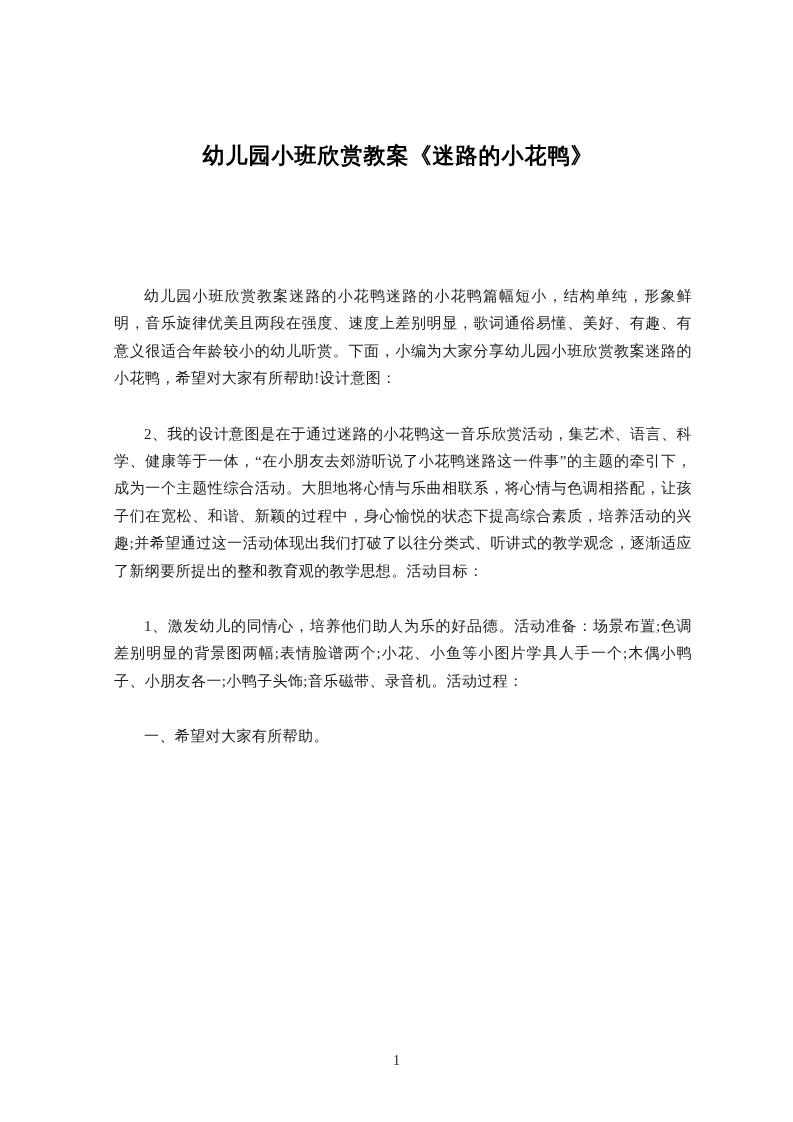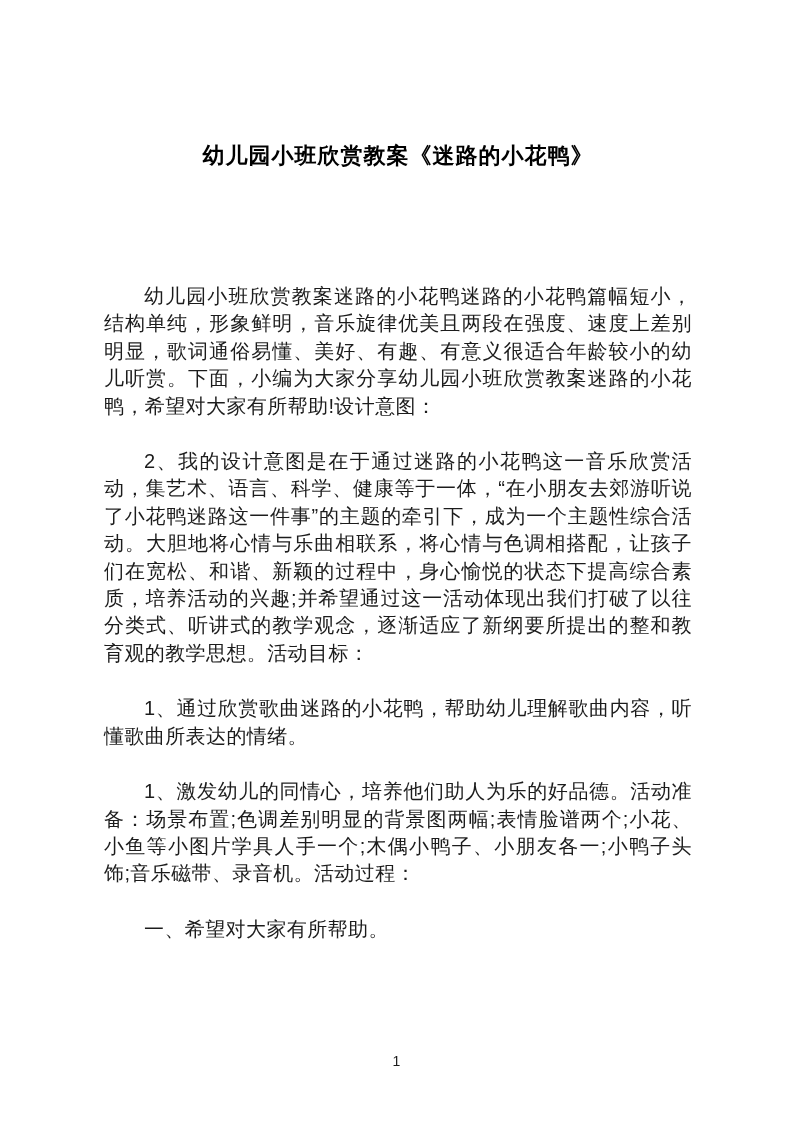--- a/index.html
+++ b/index.html
@@ -5,43 +5,43 @@
   html, body {
     margin: 0;
     padding: 0;
     background: #ffffff;
   }
   .page {
     position: relative;
     width: 793px;
     height: 1122px;
     background: #ffffff;
-    font-family: Liberation Sans, sans-serif;
+    font-family: Liberation Serif, serif;
     color: #1c1c1c;
     overflow: hidden;
     box-sizing: border-box;
   }
   .content {
     position: absolute;
     left: 104px;
     right: 101px;
     top: 141px;
   }
   .doc-title {
     margin: 0 0 112px 0;
     text-align: center;
     font-size: 22px;
     line-height: 30px;
     font-weight: bold;
     color: #000000;
     letter-spacing: 1px;
   }
   .para {
-    margin: 0 0 28px 0;
-    font-size: 20px;
+    margin: 0 0 28px 10px;
+    font-size: 15px;
     line-height: 27.4px;
     text-align: justify;
     text-indent: 2em;
     letter-spacing: 0.4px;
     word-break: break-all;
   }
   .page-number {
     position: absolute;
     left: 0;
     right: 0;
@@ -56,21 +56,20 @@
 
 <div class="page">
   <div class="content">
     <h1 class="doc-title">幼儿园小班欣赏教案《迷路的小花鸭》</h1>
 
     <p class="para">幼儿园小班欣赏教案迷路的小花鸭迷路的小花鸭篇幅短小，结构单纯，形象鲜明，音乐旋律优美且两段在强度、速度上差别明显，歌词通俗易懂、美好、有趣、有意义很适合年龄较小的幼儿听赏。下面，小编为大家分享幼儿园小班欣赏教案迷路的小花鸭，希望对大家有所帮助!设计意图：</p>
 
 
     <p class="para">2、我的设计意图是在于通过迷路的小花鸭这一音乐欣赏活动，集艺术、语言、科学、健康等于一体，“在小朋友去郊游听说了小花鸭迷路这一件事”的主题的牵引下，成为一个主题性综合活动。大胆地将心情与乐曲相联系，将心情与色调相搭配，让孩子们在宽松、和谐、新颖的过程中，身心愉悦的状态下提高综合素质，培养活动的兴趣;并希望通过这一活动体现出我们打破了以往分类式、听讲式的教学观念，逐渐适应了新纲要所提出的整和教育观的教学思想。活动目标：</p>
 
-    <p class="para">1、通过欣赏歌曲迷路的小花鸭，帮助幼儿理解歌曲内容，听懂歌曲所表达的情绪。</p>
 
 
     <p class="para">1、激发幼儿的同情心，培养他们助人为乐的好品德。活动准备：场景布置;色调差别明显的背景图两幅;表情脸谱两个;小花、小鱼等小图片学具人手一个;木偶小鸭子、小朋友各一;小鸭子头饰;音乐磁带、录音机。活动过程：</p>
 
     <p class="para">一、希望对大家有所帮助。</p>
   </div>
 
   <div class="page-number">1</div>
 </div>
 

